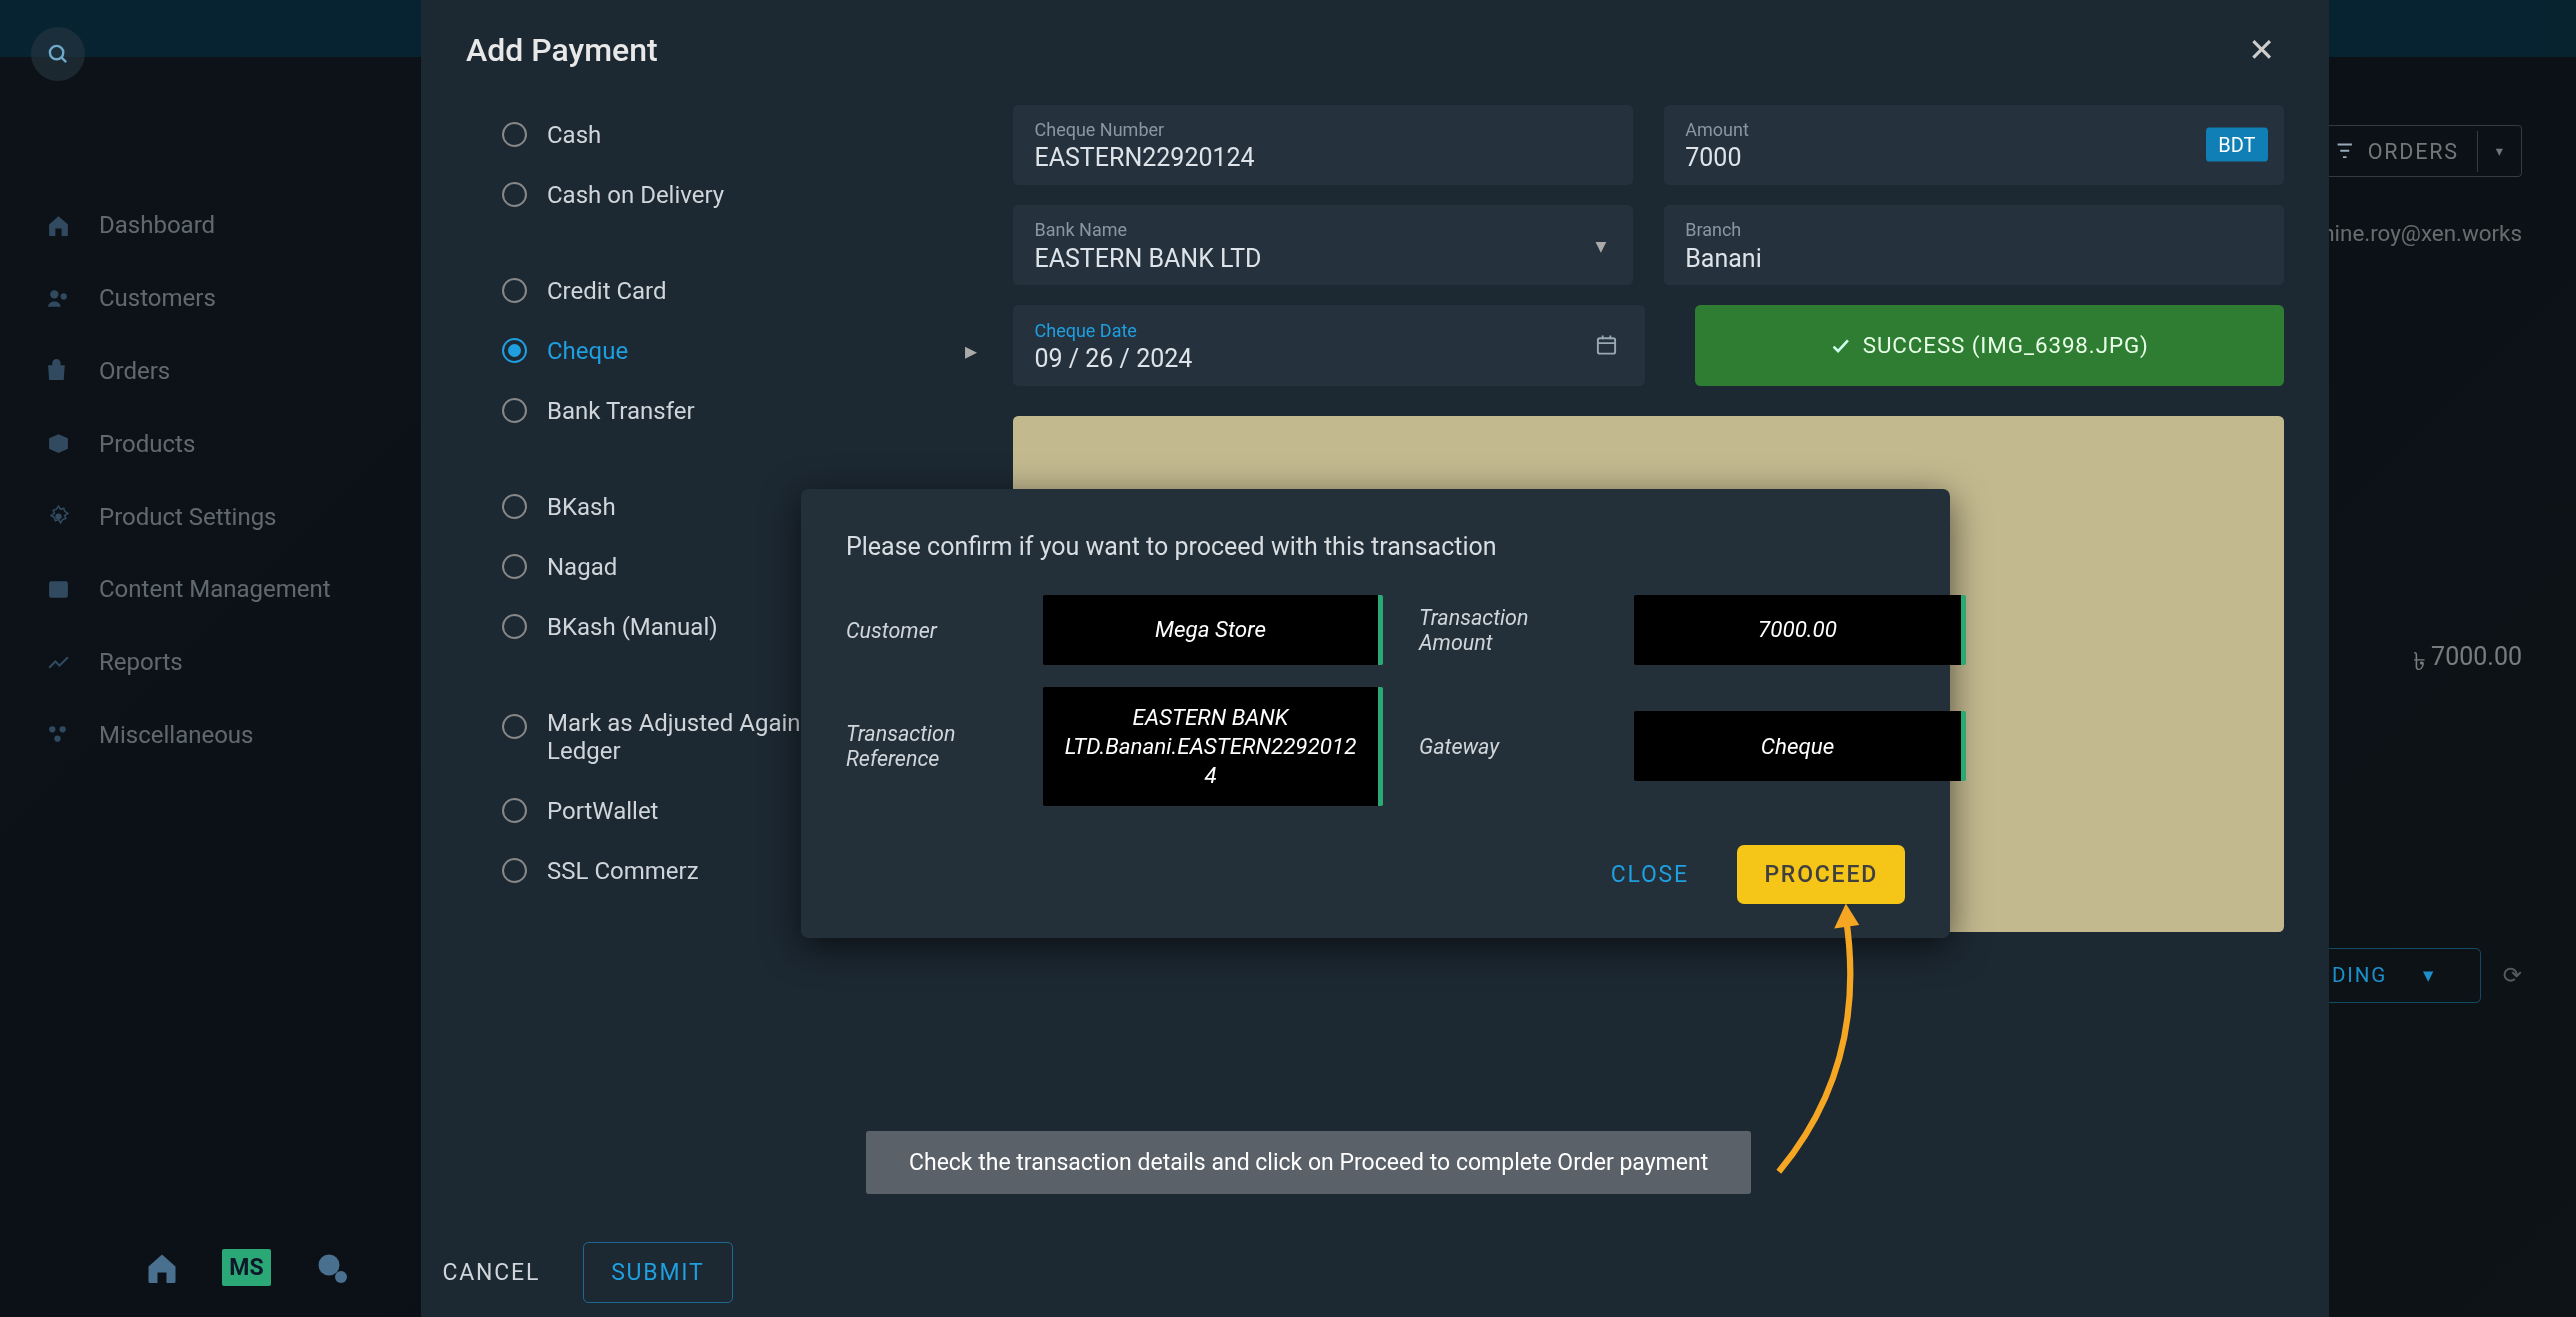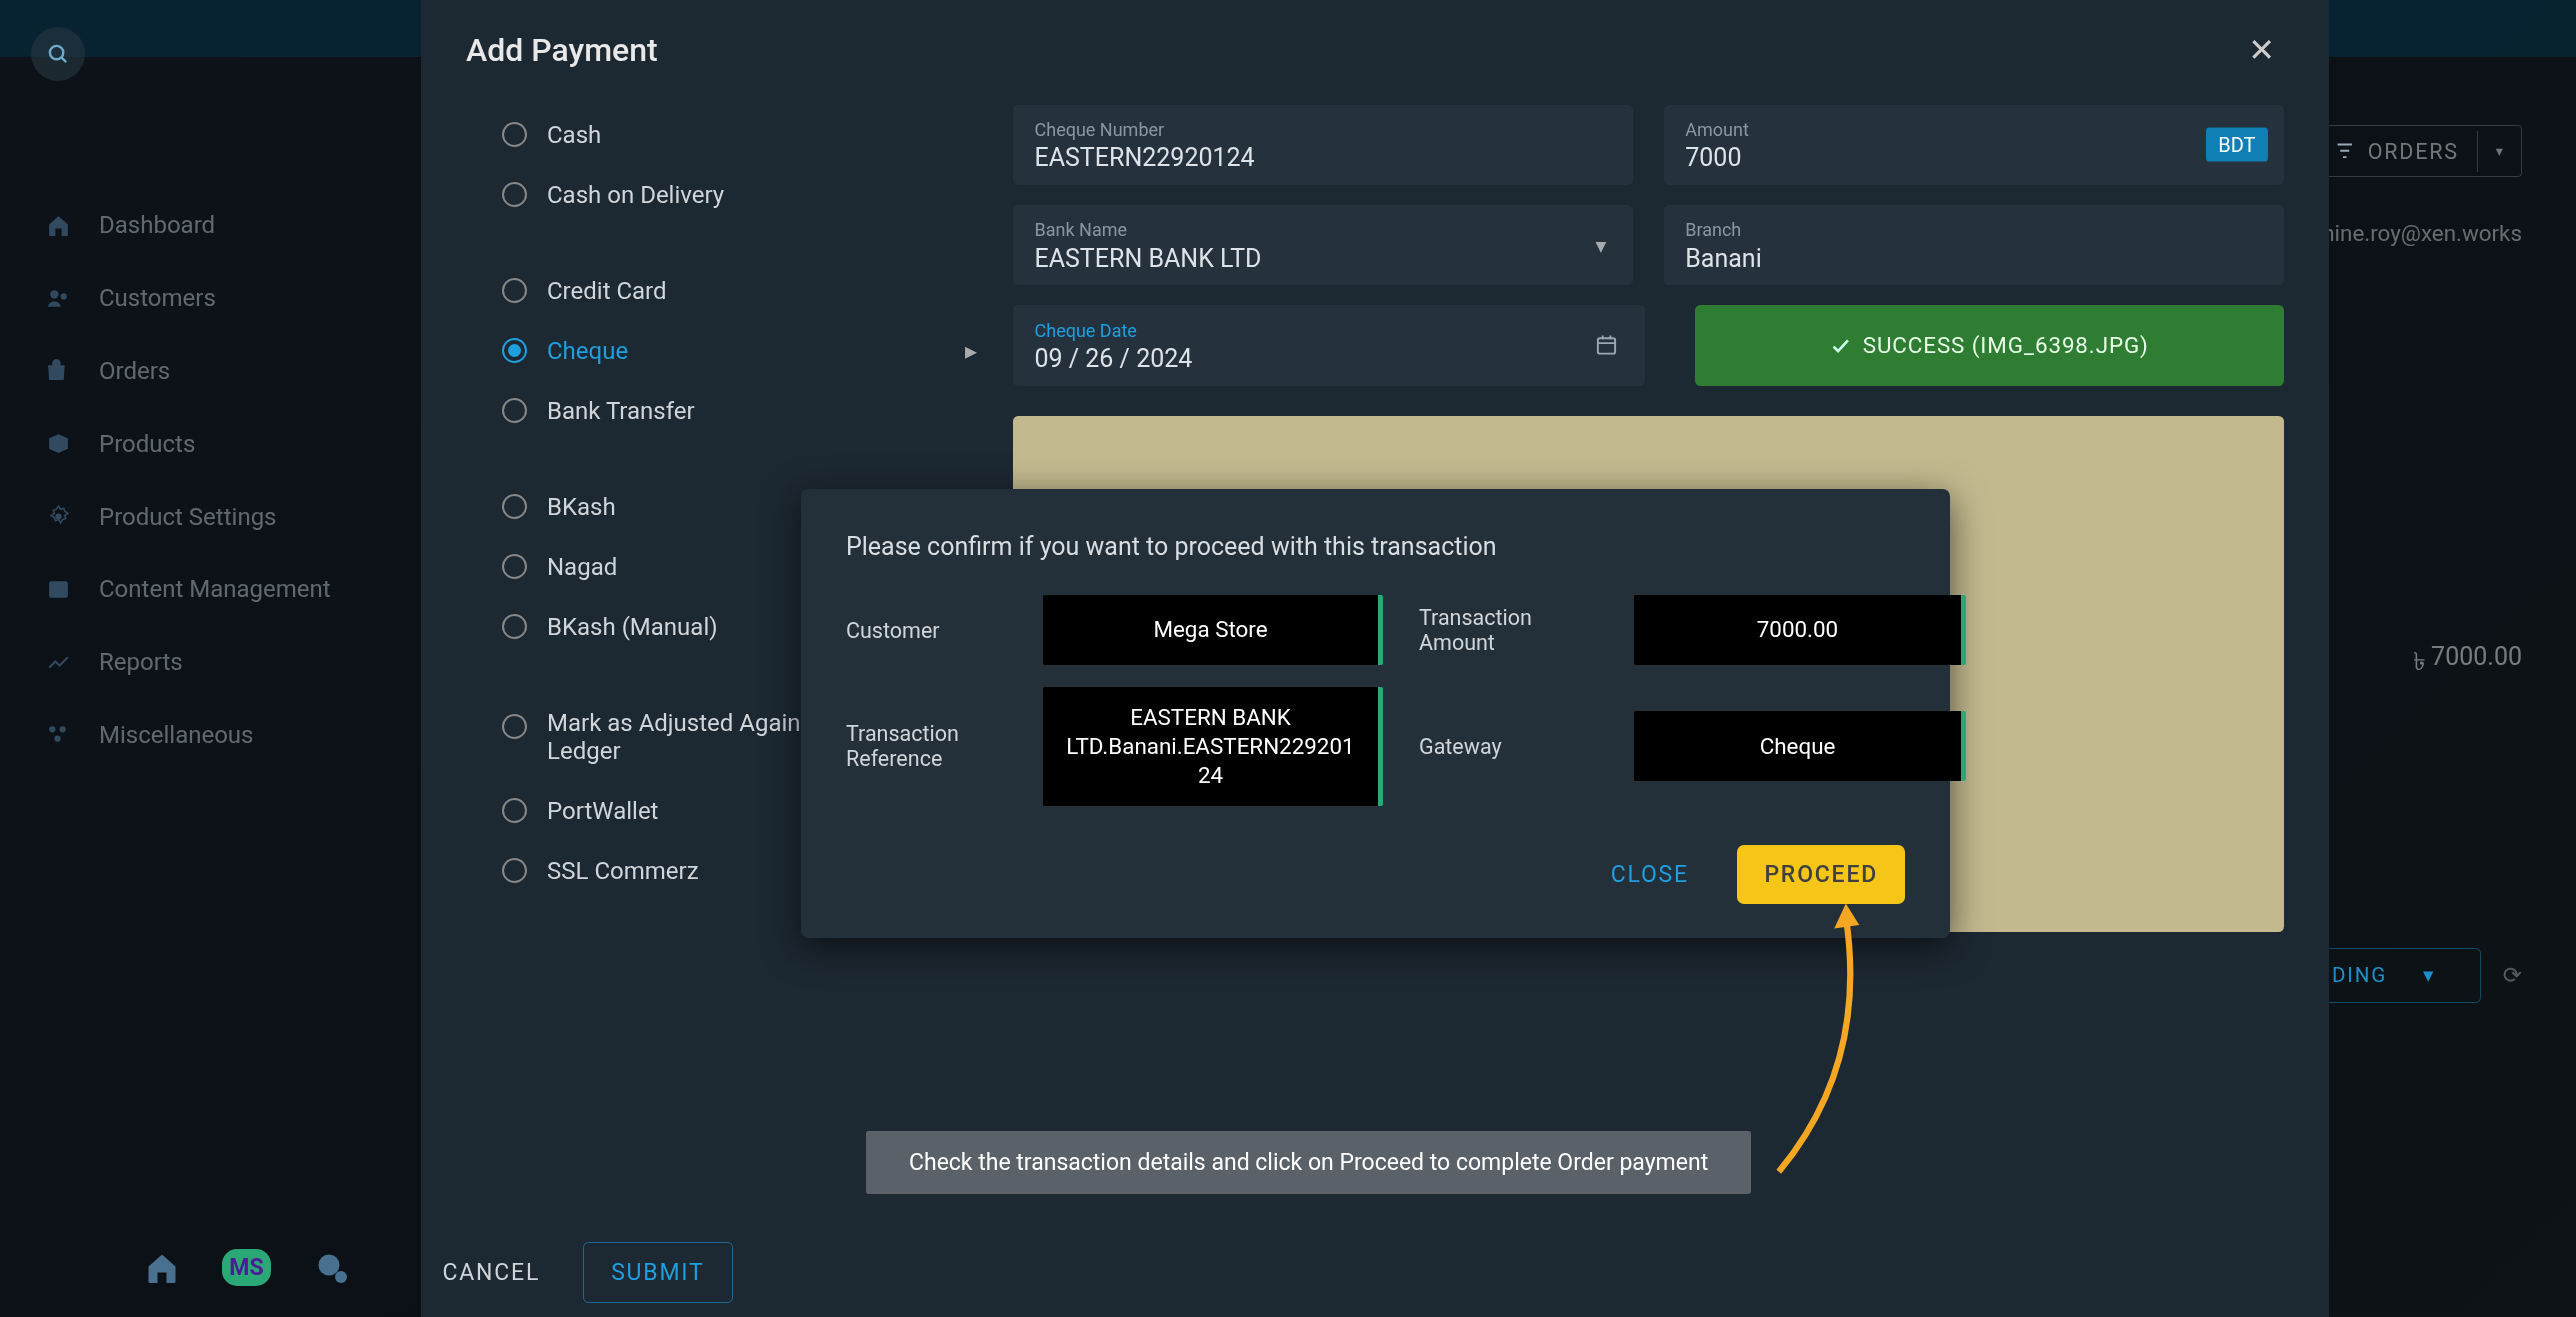--- a/index.html
+++ b/index.html
@@ -64,21 +64,21 @@
 }
 .bottom-icons {
   position: absolute;
   bottom: 27px;
   left: 139px;
   display: flex;
   gap: 40px;
   align-items: center;
 }
 .bottom-icon { width: 45px; height: 45px; display: flex; align-items: center; justify-content: center; }
-.ms-badge { background: #2aa876; color: #4c1d95; font-weight: bold; padding: 5.4px 7.2px; border-radius: 15px; font-size: 23px; }
+.ms-badge { background: #2aa876; color: #0f172a; font-weight: bold; padding: 5.4px 7.2px; border-radius: 2px; font-size: 23px; }
 
 
 .modal {
   position: absolute;
   left: 421px;
   top: 0;
   width: 1908px;
   height: 1317px;
   background: #1c2832;
 }
@@ -181,20 +181,21 @@
   border-radius: 7.2px;
   padding: 43px 45px 34px 45px;
   box-shadow: 0 9px 36px rgba(0,0,0,0.6);
 }
 .confirm-title { font-size: 25px; color: #d8dde2; margin-bottom: 34px; }
 .confirm-grid {
   display: grid;
   grid-template-columns: 161px 340px 179px 332px;
   gap: 21.5px 36px;
   align-items: center;
+  font-style: italic;
 }
 .confirm-label { font-size: 21.5px; color: #d0d5da; }
 .confirm-val {
   background: #000;
   border-right: 5.4px solid #2aa876;
   padding: 16px 18px;
   text-align: center;
   font-size: 22.4px;
   color: #fff;
   border-radius: 1.8px;

